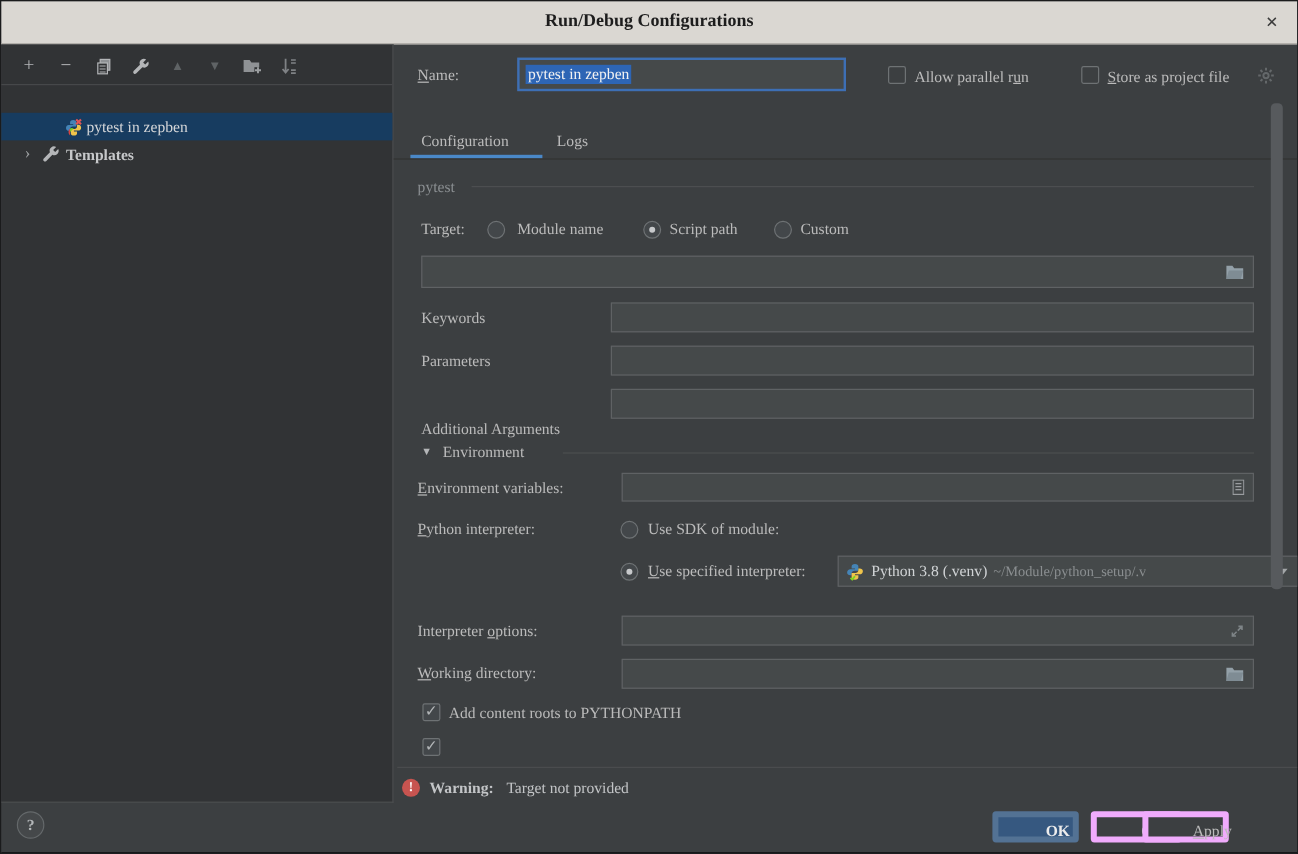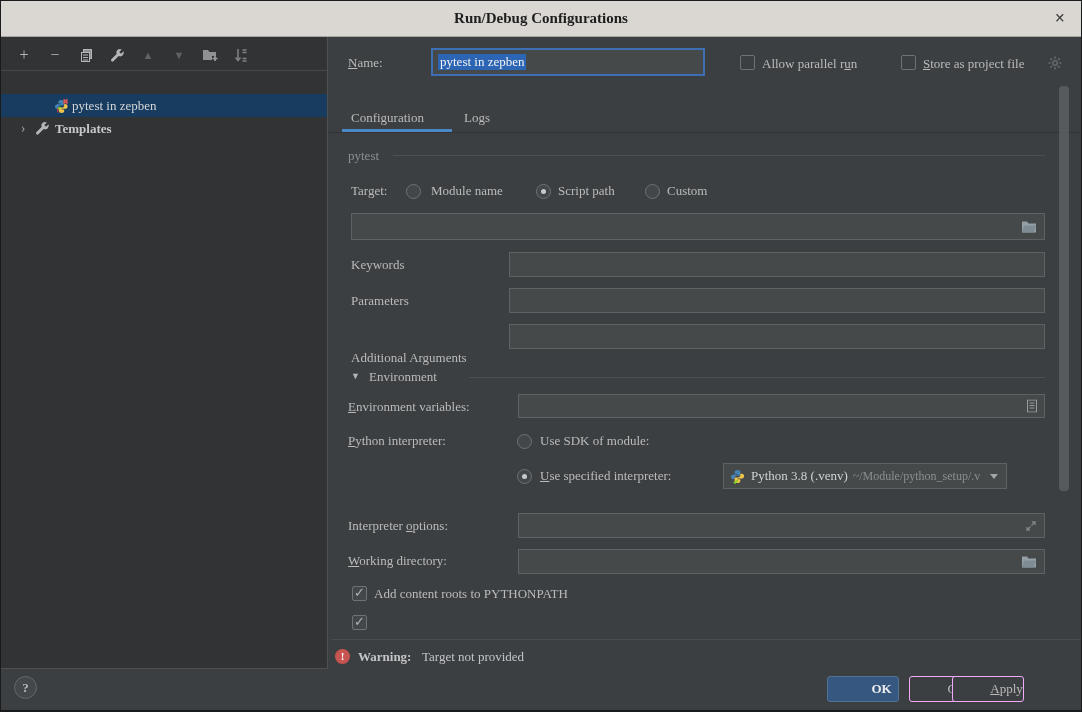--- a/index.html
+++ b/index.html
@@ -53,21 +53,21 @@
   .cb .ck{position:absolute;left:1px;top:-2px;font-size:13px;color:#b2b5b7;line-height:15px;}
   
   .tab{position:absolute;top:109px;color:#bbbbbb;}
   .tab-underline{position:absolute;left:341px;top:128px;width:110px;height:3px;background:#4a88c7;}
   .tabbar-line{position:absolute;left:327px;top:131px;width:755px;height:1px;background:#323232;}
   
   .wicon{position:absolute;width:15px;height:15px;border-radius:50%;background:#c75450;color:#ffffff;
          text-align:center;line-height:15px;font-weight:bold;font-size:11px;}
   .wbold{font-weight:bold;color:#c3c5c7;}
   
-  .btn{position:absolute;height:26px;border:1px solid #f0abfc;background:#3c3f41;color:#bbbbbb;
+  .btn{position:absolute;height:26px;border:5px solid #f0abfc;background:#3c3f41;color:#bbbbbb;
        text-align:center;line-height:24px;border-radius:3px;box-sizing:border-box;padding-left:37px;}
   .btn.primary{background:#365880;border-color:#537294;color:#ececec;font-weight:bold;}
   .help{position:absolute;left:13px;top:675px;width:23px;height:23px;border-radius:50%;border:1px solid #64686a;
         background:#45484a;color:#b4b7b9;text-align:center;line-height:21px;font-weight:bold;box-sizing:border-box;}
   .sthumb{position:absolute;left:1058px;top:85px;width:10px;height:405px;background:#575a5d;border-radius:4px;}
   .bottom-strip{position:absolute;left:0;top:709px;width:1082px;height:3px;background:#17181a;}
   svg{display:block;}
 </style>
 </head>
 <body>
@@ -210,21 +210,21 @@
 
   <div class="label" style="left:347px;top:432px;">
     <span class="mn">P</span><span>ython interpreter:</span>
   </div>
   <div class="radio" style="left:516px;top:433px;"></div>
   <div class="label" style="left:539px;top:432px;">Use SDK of module:</div>
   <div class="radio sel" style="left:516px;top:468px;"></div>
   <div class="label" style="left:539px;top:467px;">
     <span class="mn">U</span><span>se specified interpreter:</span>
   </div>
-  <div class="combo" style="left:722px;top:462px;width:284px;height:26px;">
+  <div class="combo" style="left:697px;top:462px;width:384px;height:26px;">
     <span>
       <svg width="15" height="15" viewBox="0 0 16 16">
           <path d="M8 1C6 1 5 1.9 5 3.2V5h3v.8H3.8C2.2 5.8 1 7 1 8.6S2.2 11 3.8 11H5V9.4C5 8 6.2 7 7.6 7H11V3.2C11 1.9 10 1 8 1z" fill="#4584b6"></path>
           <path d="M8 15c2 0 3-.9 3-2.2V11H8v-.8h4.2c1.6 0 2.8-1.2 2.8-2.8S13.8 5 12.2 5H11v1.6C11 8 9.8 9 8.4 9H5v3.8C5 14.1 6 15 8 15z" fill="#efc44b"></path>
           <path d="M4 13.5 5.5 15 8 11.8" stroke="#7ed321" stroke-width="1.6" fill="none"></path>
         </svg>
     </span>
     <span class="ctext">Python 3.8 (.venv)</span>
     <span class="cpath">~/Module/python_setup/.v</span>
     <span class="arrow-down"></span>

